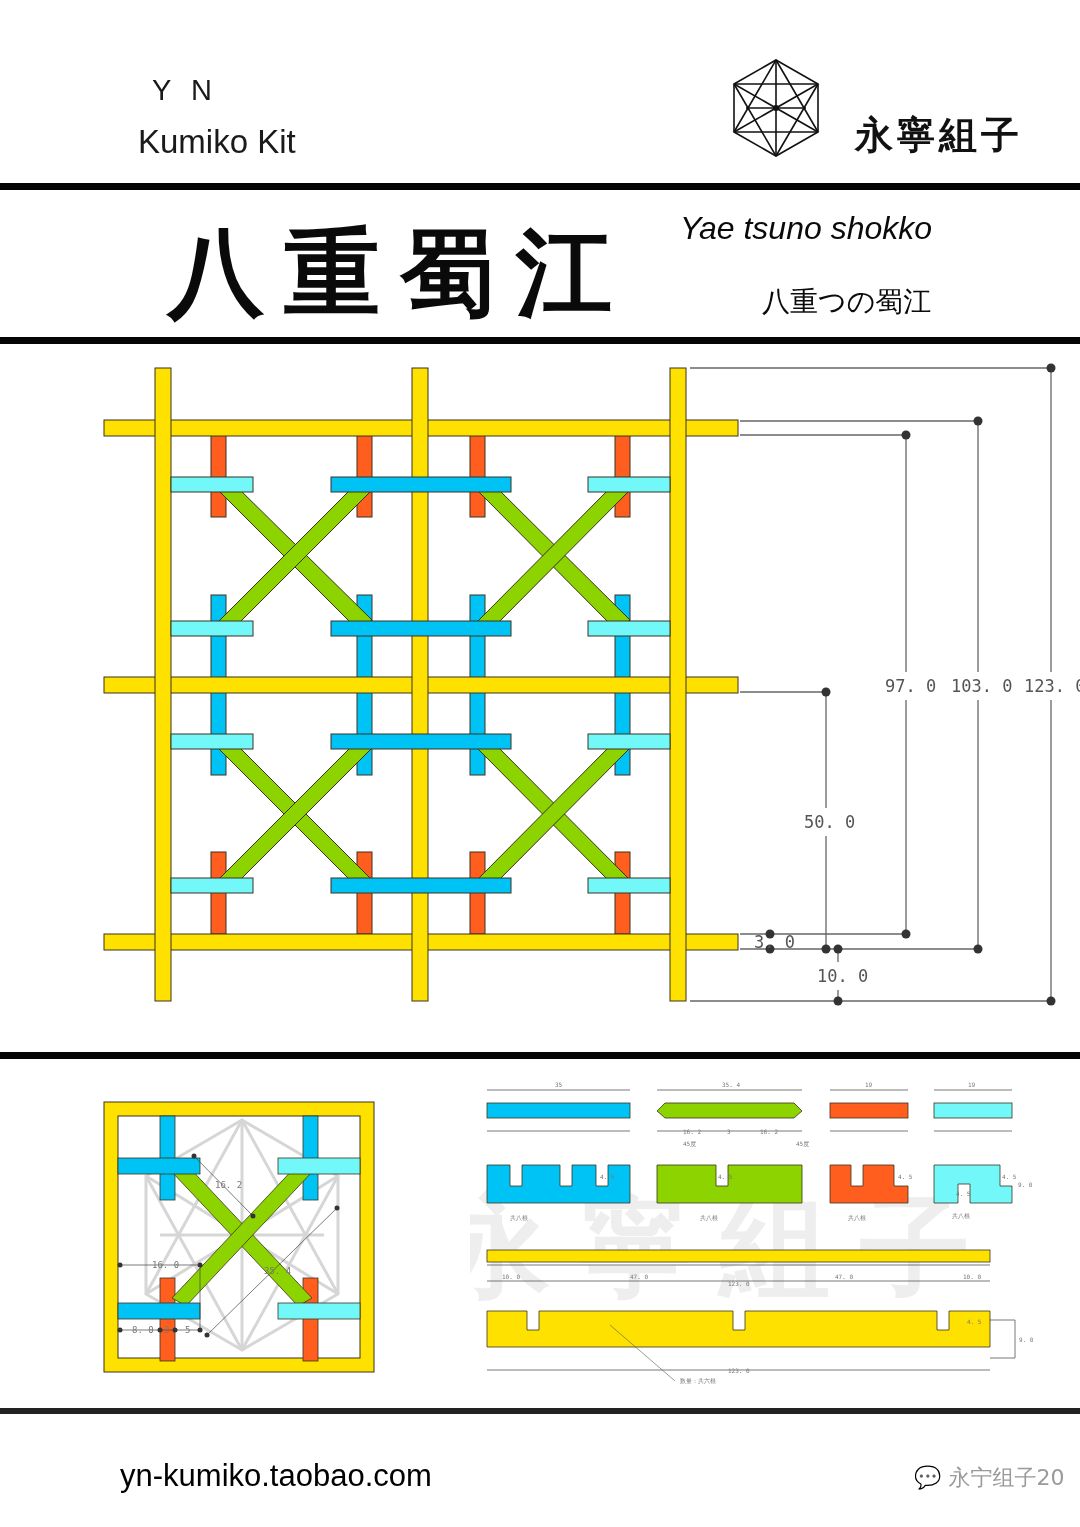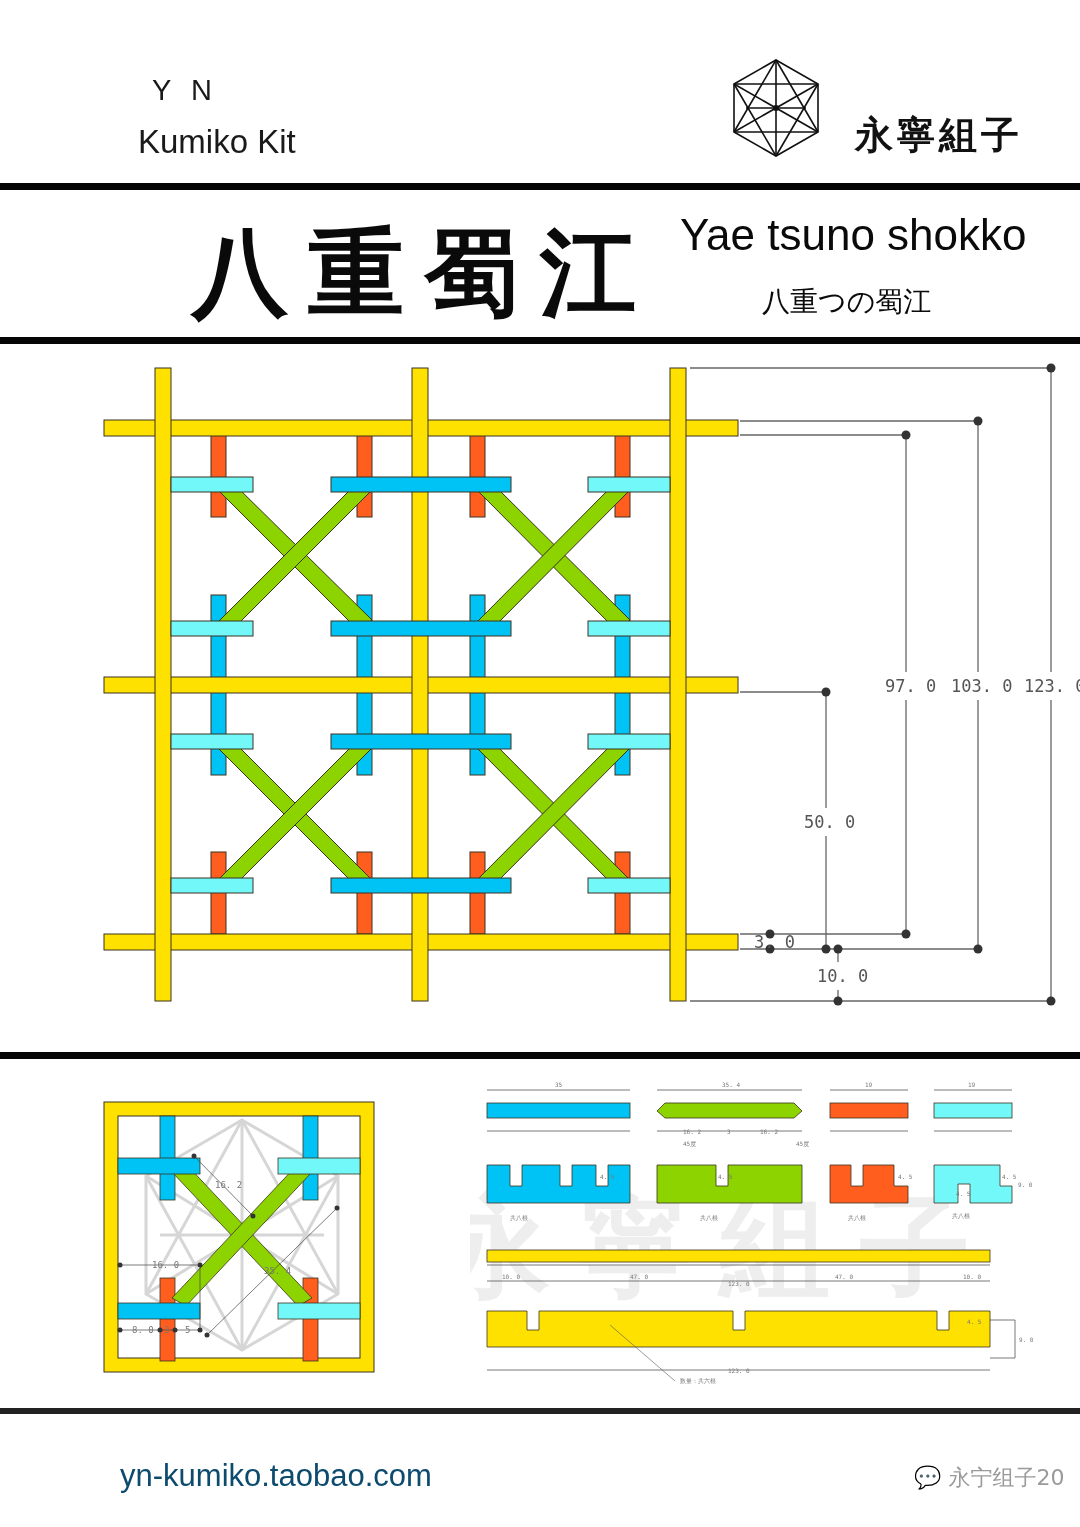--- a/index.html
+++ b/index.html
@@ -2,24 +2,24 @@
 <html><head>
 <meta charset="utf-8">
 <style>
   html, body { margin: 0; padding: 0; background: #ffffff; }
   body { width: 1080px; height: 1527px; position: relative; overflow: hidden; font-family: "DejaVu Sans", sans-serif; color: #111; }
   .abs { position: absolute; }
   .rule { position: absolute; left: 0; width: 1080px; background: #050505; }
   .brand-line1 { left: 152px; top: 74px; font-size: 29px; letter-spacing: 6px; font-family: "Liberation Sans", sans-serif; color: #1a1a1a; }
   .brand-line2 { left: 138px; top: 123px; font-size: 33px; font-family: "Liberation Sans", sans-serif; color: #1a1a1a; }
   .logo-cn { left: 855px; top: 110px; font-size: 38px; font-family: "DejaVu Serif", serif; font-weight: bold; letter-spacing: 4px; color: #111; }
-  .title-cn { left: 168px; top: 210px; font-size: 96px; font-family: Liberation Sans, sans-serif; font-weight: bold; letter-spacing: 20px; color: #0a0a0a; margin-left: 24px; }
-  .title-en { left: 680px; top: 210px; font-size: 44px; font-family: "Liberation Sans", sans-serif; color: #0a0a0a; }
+  .title-cn { left: 168px; top: 210px; font-size: 96px; font-family: Liberation Sans, sans-serif; font-weight: bold; letter-spacing: 20px; color: #0a0a0a; }
+  .title-en { left: 680px; top: 210px; font-size: 32px; font-family: "Liberation Sans", sans-serif; color: #0a0a0a; font-style: italic; }
   .title-jp { left: 762px; top: 283px; font-size: 28px; font-family: Liberation Serif, serif; color: #0a0a0a; }
-  .footer-url { left: 120px; top: 1458px; font-size: 31px; font-family: "Liberation Sans", sans-serif; color: #0c4a6e; text-align: center; }
+  .footer-url { left: 120px; top: 1458px; font-size: 31px; font-family: "Liberation Sans", sans-serif; color: #000000; text-align: center; }
   .footer-wm { left: 895px; top: 1463px; font-size: 22px; color: #9a9a9a; margin-left: 19px; }
   svg text { font-family: "DejaVu Sans Mono", monospace; }
 </style>
 </head>
 <body>
 
 <div class="abs brand-line1">Y N</div>
 <div class="abs brand-line2">Kumiko Kit</div>
 
 <svg class="abs" style="left:728px;top:56px" width="96" height="106" viewBox="0 0 96 106">

